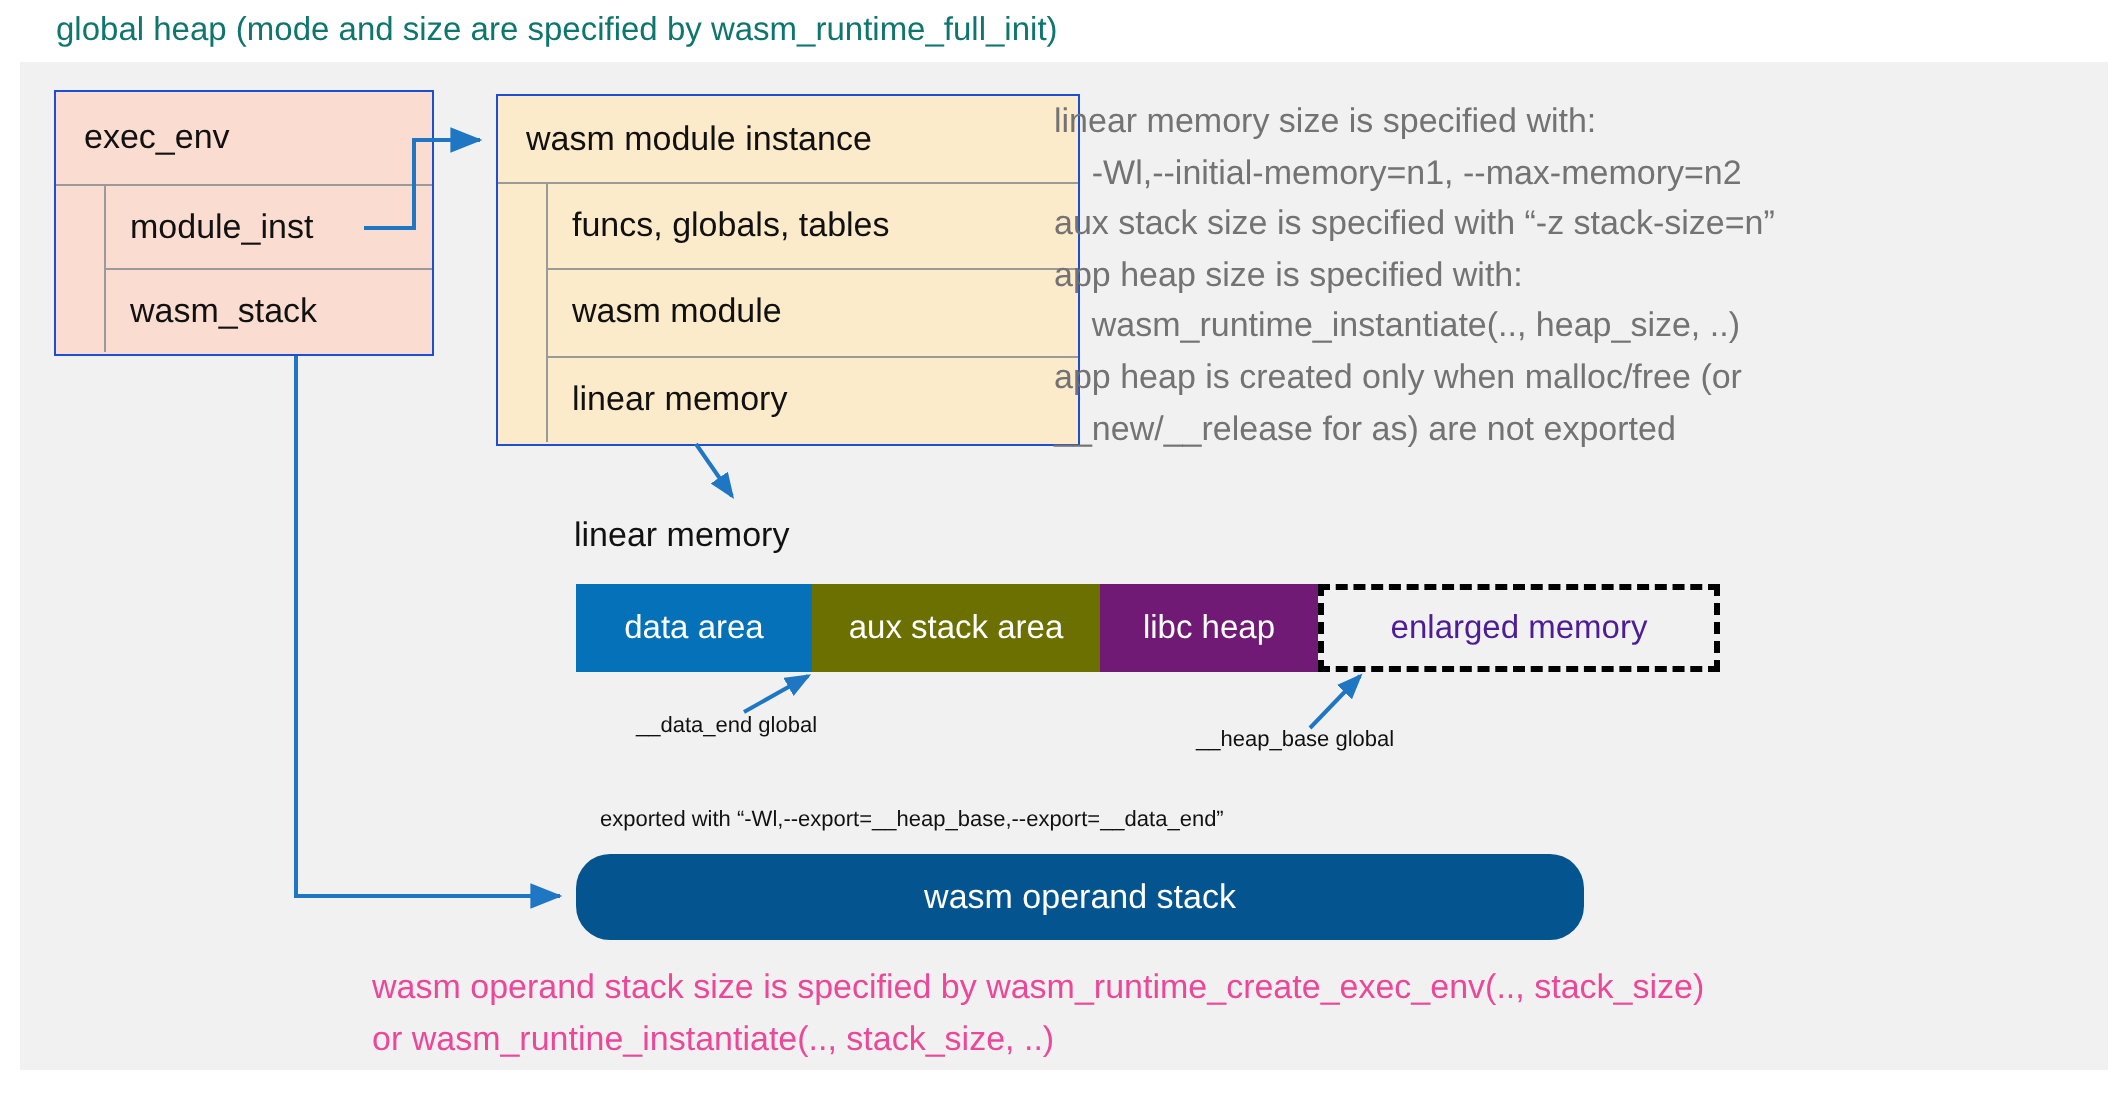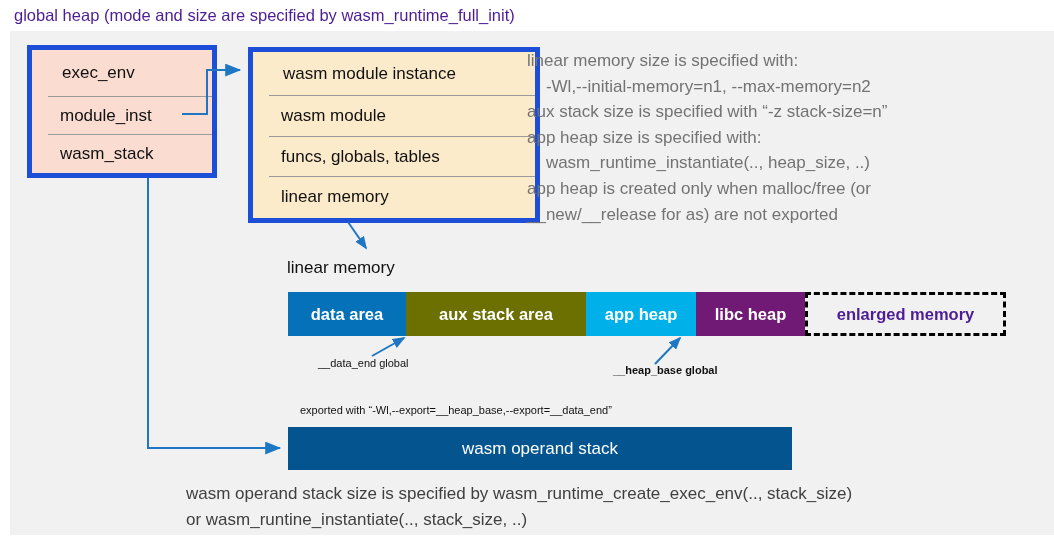--- a/index.html
+++ b/index.html
@@ -10,53 +10,51 @@
     width: 1054px; height: 547px;
     position: relative;
     overflow: hidden;
     font-family: "Liberation Sans", sans-serif;
     color: #111111;
   }
   .abs { position: absolute; }
 
   
   #title {
-    left: 14px; top: 4px;
+    left: 28px; top: 4px;
     font-size: 16.5px;
     line-height: 22px;
-    color: #4c1d95;
+    color: #0f766e;
     white-space: nowrap;
   }
 
   
   #panel {
     left: 10px; top: 31px;
     width: 1044px; height: 504px;
     background: #f1f1f1;
   }
 
   
   .struct {
-    border: 5px solid #1d4ed8;
-    box-sizing: border-box;
-    padding-left: 16px;
+    border: 1px solid #1d4ed8;
+    box-sizing: border-box;
   }
   .struct .hdr {
     box-sizing: border-box;
     border-bottom: 1px solid #9a9a9a;
     display: flex; align-items: center;
     padding-left: 14px;
     font-size: 17px;
     white-space: nowrap;
   }
   .struct .rows {
     box-sizing: border-box;
     display: flex;
     height: calc(100% - 42px);
-    flex-direction: column;
   }
   .struct .gutter {
     box-sizing: border-box;
     border-right: 1px solid #9a9a9a;
   }
   .struct .rowstack {
     flex: 1;
     display: flex;
     flex-direction: column;
   }
@@ -102,52 +100,51 @@
     left: 288px; top: 292px;
     height: 44px;
     display: flex;
   }
   #linmem-bar .seg {
     box-sizing: border-box;
     display: flex; align-items: center; justify-content: center;
     font-size: 16.5px;
     color: #ffffff;
     white-space: nowrap;
-    font-weight: bold;
   }
   #linmem-bar .seg.dashed {
     border: 3px dashed #000000;
     background: #f1f1f1;
     color: #1f3864;
   }
 
   
   .ann { font-size: 11px; white-space: nowrap; color: #111111; }
   #ann-dataend { left: 318px; top: 357px; }
-  #ann-heapbase { left: 613px; top: 364px; font-weight: bold; }
+  #ann-heapbase { left: 598px; top: 364px; }
   #ann-exported { left: 300px; top: 404px; }
 
   
   #opstack {
     left: 288px; top: 427px;
     width: 504px; height: 43px;
     background: #04558f;
     display: flex; align-items: center; justify-content: center;
     color: #ffffff;
     font-size: 17px;
     white-space: nowrap;
   }
 
   
   #bottom-note {
     left: 186px; top: 481px;
     font-size: 17px;
     line-height: 26px;
     white-space: pre;
-    color: #404040;
+    color: #ec4899;
   }
 
   
   #wires { left: 0; top: 0; width: 1054px; height: 547px; pointer-events: none; }
 </style>
 </head>
 <body>
 
 <div class="abs" id="panel" style="background: rgb(241, 241, 241);"></div>
 
@@ -162,49 +159,48 @@
       <div class="row">wasm_stack</div>
     </div>
   </div>
 </div>
 
 <div class="abs struct" id="modinst" style="background: rgb(252, 235, 202);">
   <div class="hdr">wasm module instance</div>
   <div class="rows">
     <div class="gutter"></div>
     <div class="rowstack">
+      <div class="row">funcs, globals, tables</div>
       <div class="row">wasm module</div>
-      <div class="row">funcs, globals, tables</div>
       <div class="row">linear memory</div>
     </div>
   </div>
 </div>
 
 <div class="abs" id="notes">linear memory size is specified with:
     -Wl,--initial-memory=n1, --max-memory=n2
 aux stack size is specified with “-z stack-size=n”
 app heap size is specified with:
     wasm_runtime_instantiate(.., heap_size, ..)
 app heap is created only when malloc/free (or
 __new/__release for as) are not exported</div>
 
 <div class="abs" id="linmem-label">linear memory</div>
 <div class="abs" id="linmem-bar">
     <div class="seg" style="width: 118px; background: rgb(5, 113, 184); color: rgb(255, 255, 255);">data area</div>
-    <div class="seg" style="width: 180px; background: rgb(107, 112, 0); color: rgb(255, 255, 255);">aux stack area</div>
-    <div class="seg" style="width: 110px; background: rgb(0, 176, 232); color: rgb(255, 255, 255);">app heap</div>
+    <div class="seg" style="width: 144px; background: rgb(107, 112, 0); color: rgb(255, 255, 255);">aux stack area</div>
     <div class="seg" style="width: 109px; background: #701a75; color: rgb(255, 255, 255);">libc heap</div>
     <div class="seg dashed" style="width: 201px; background: rgb(241, 241, 241); color: #4c1d95;">enlarged memory</div>
   </div>
 
 <div class="abs ann" id="ann-dataend">__data_end global</div>
 <div class="abs ann" id="ann-heapbase">__heap_base global</div>
 <div class="abs ann" id="ann-exported">exported with “-Wl,--export=__heap_base,--export=__data_end”</div>
 
-<div class="abs" id="opstack" style="background: rgb(4, 85, 143);">wasm operand stack</div>
+<div class="abs" id="opstack" style="background: rgb(4, 85, 143); border-radius: 17px;">wasm operand stack</div>
 
 <div class="abs" id="bottom-note">wasm operand stack size is specified by wasm_runtime_create_exec_env(.., stack_size)
 or wasm_runtine_instantiate(.., stack_size, ..)</div>
 
 <svg class="abs" id="wires" viewBox="0 0 1054 547">
   <defs>
     <marker id="ah" markerWidth="9" markerHeight="9" refX="7.4" refY="3.2" orient="auto">
       <path d="M0,0 L8,3.2 L0,6.4 z" fill="#1f77c4"></path>
     </marker>
     <marker id="ah2" markerWidth="7" markerHeight="7" refX="5.6" refY="2.6" orient="auto">

